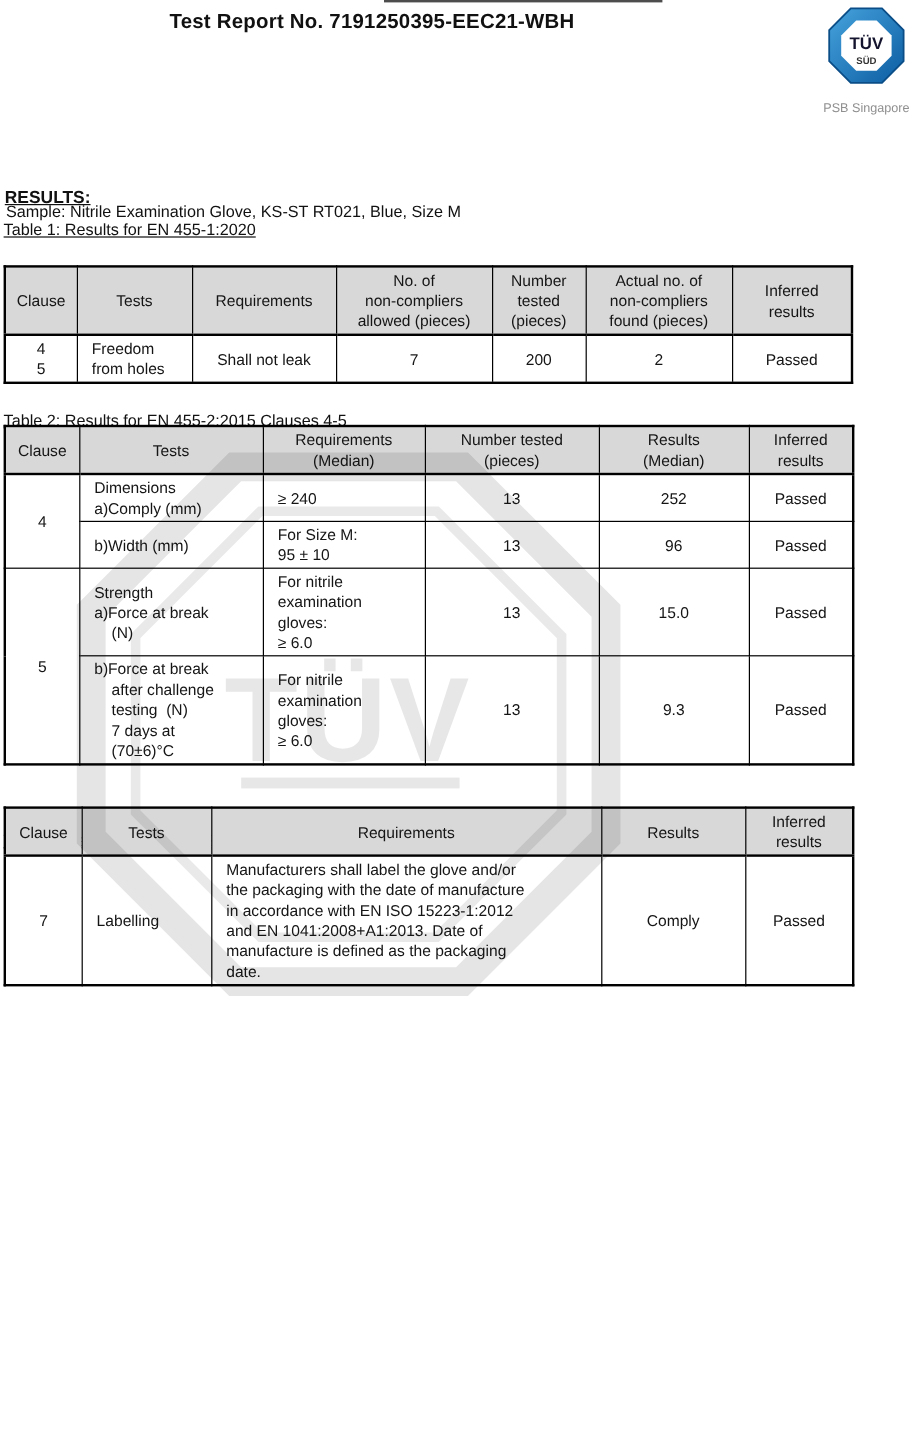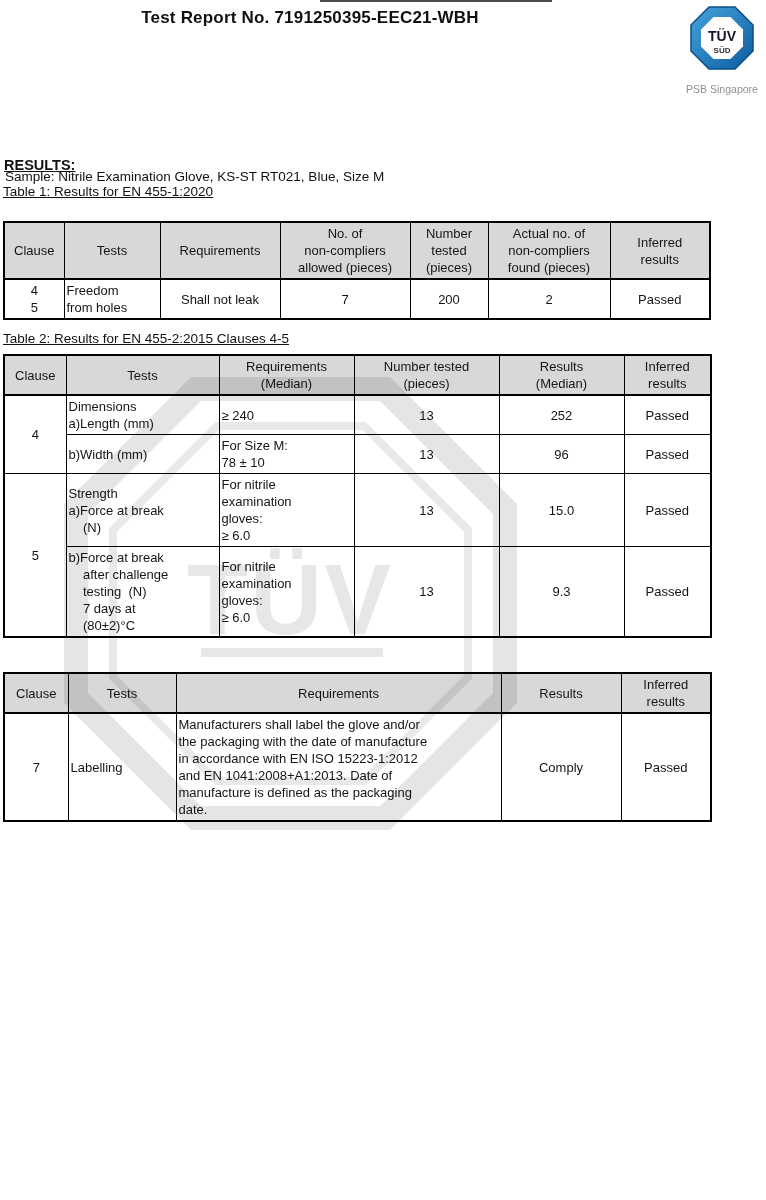--- a/index.html
+++ b/index.html
@@ -10,30 +10,30 @@
   }
   .scan-line{position:absolute;left:320px;top:0;width:232px;height:2px;background:#2e2e2e;opacity:.85;}
   .title-block{position:absolute;top:8px;left:55px;width:510px;text-align:center;}
   .doc-title{font-size:17px;font-weight:bold;letter-spacing:.2px;}
   .doc-subtitle{font-size:13.5px;font-weight:bold;margin-top:2px;}
   .logo-wrap{position:absolute;top:5px;left:682px;width:80px;text-align:center;}
   .logo-caption{font-size:10.5px;color:#8f8f8f;margin-top:4px;white-space:nowrap;}
   .results-heading{position:absolute;top:133px;left:4px;font-size:14.5px;font-weight:bold;text-decoration:underline;margin-top:24px;}
   .sample-line{position:absolute;top:169px;left:5px;font-size:13.5px;}
   .tbl-title{position:absolute;left:3px;font-size:13.5px;text-decoration:underline;}
-  #t1-title{top:184px;} #t2-title{top:331px;} #t3-title{top:649px;margin-top:44px;}
+  #t1-title{top:184px;} #t2-title{top:343px;} #t3-title{top:649px;margin-top:44px;}
   table.rpt{position:absolute;left:3px;border-collapse:collapse;table-layout:fixed;border:2px solid #000;}
   #table1{top:221px;} #table2{top:354px;} #table3{top:672px;}
   table.rpt th, table.rpt td{
     border:1.5px solid #000;font-size:13px;line-height:17px;
     padding:2px 3px;text-align:center;vertical-align:middle;color:#151515;
   }
   table.rpt thead th{background:#d8d8d8;font-weight:normal;white-space:pre-line;border-bottom:2px solid #000;}
   table.rpt td{white-space:pre-line;}
-  table.rpt td.left{text-align:left;white-space:pre-wrap;padding-left:2px;padding-right:4px;}
+  table.rpt td.left{text-align:left;white-space:pre-wrap;padding-left:12px;padding-right:4px;}
   .watermark{position:absolute;left:63px;top:376px;width:455px;height:455px;opacity:.13;mix-blend-mode:multiply;pointer-events:none;z-index:5;}
   .page-num{position:absolute;right:3px;top:1183px;font-size:12px;color:#a21caf;}
 </style>
 </head>
 <body>
 
 <div class="page">
 
   <div class="scan-line"></div>
 
@@ -125,30 +125,30 @@
           <th>Results
 (Median)</th>
           <th>Inferred
 results</th>
         </tr>
       </thead>
       <tbody>
         <tr style="height: 39px;">
           <td rowspan="2">4</td>
           <td class="left">Dimensions
-a)Length (mm)</td>
+a)Comply (mm)</td>
           <td class="left">≥ 240</td>
           <td>13</td>
           <td>252</td>
           <td>Passed</td>
         </tr>
         <tr style="height: 38px;">
           <td class="left">b)Width (mm)</td>
           <td class="left">For Size M:
-78 ± 10</td>
+95 ± 10</td>
           <td>13</td>
           <td>96</td>
           <td>Passed</td>
         </tr>
         <tr style="height: 66px;">
           <td rowspan="2">5</td>
           <td class="left">Strength
 a)Force at break
     (N)</td>
           <td class="left">For nitrile
@@ -157,21 +157,21 @@
 ≥ 6.0</td>
           <td>13</td>
           <td>15.0</td>
           <td>Passed</td>
         </tr>
         <tr style="height: 90px;">
           <td class="left">b)Force at break
     after challenge
     testing  (N)
     7 days at
-    (80±2)°C</td>
+    (70±6)°C</td>
           <td class="left">For nitrile
 examination
 gloves:
 ≥ 6.0</td>
           <td>13</td>
           <td>9.3</td>
           <td>Passed</td>
         </tr>
       </tbody>
     </table>

